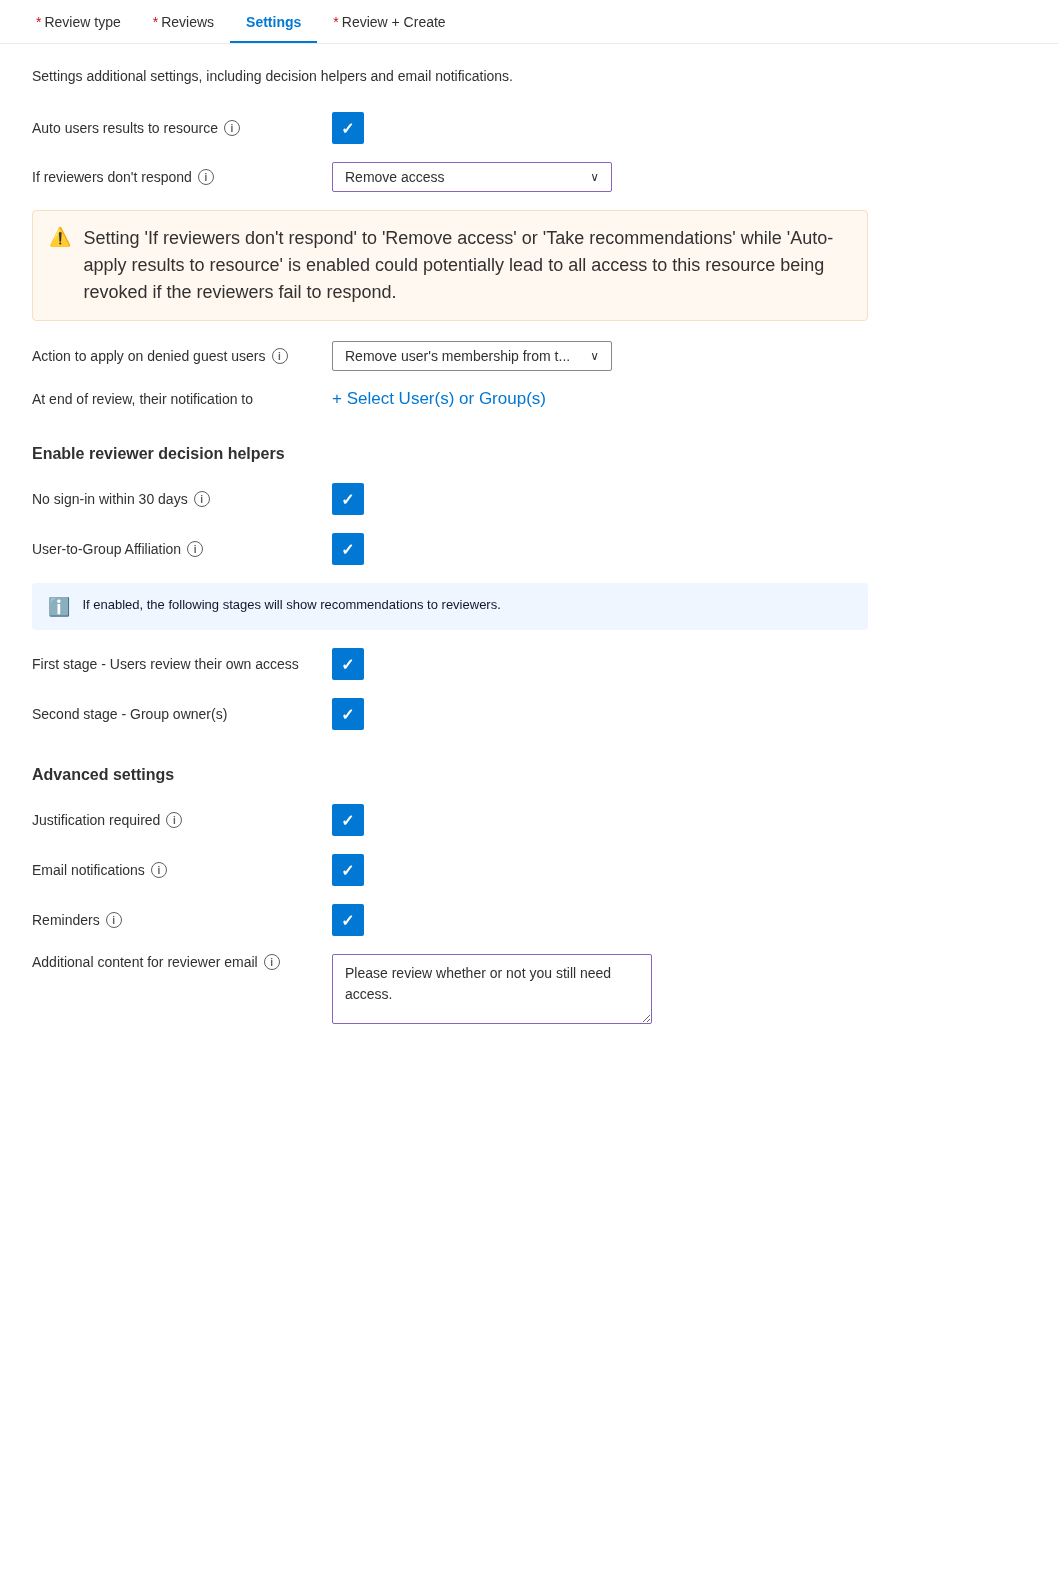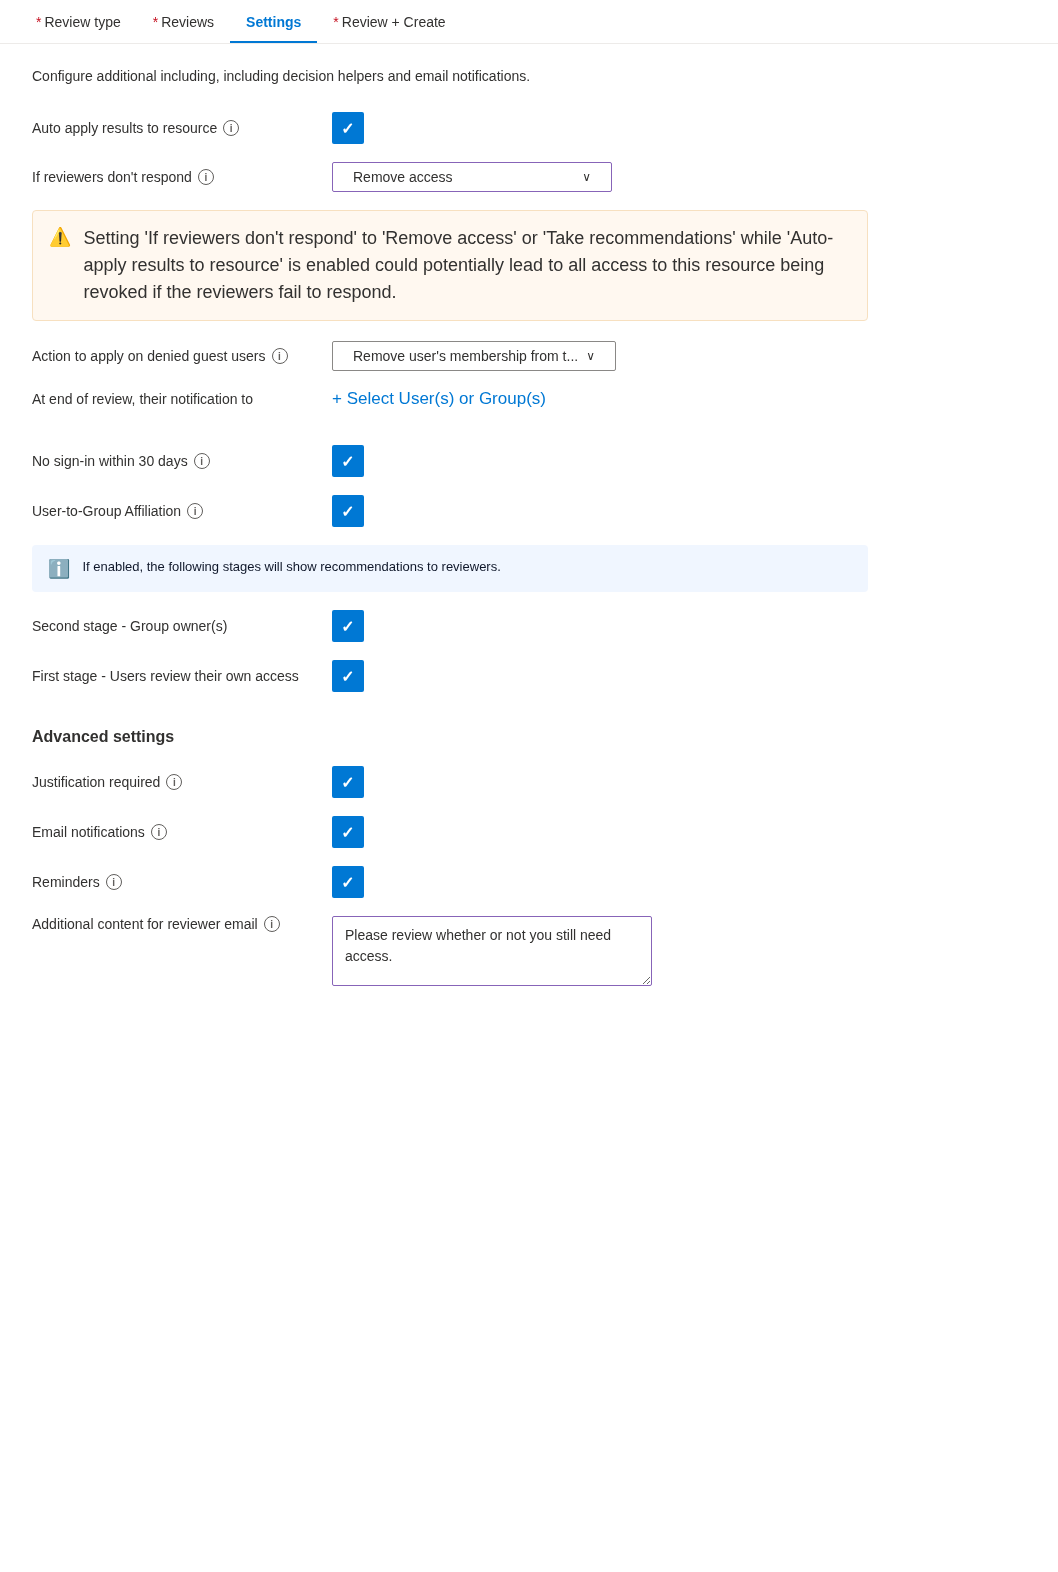--- a/index.html
+++ b/index.html
@@ -124,21 +124,21 @@
       font-weight: 700;
     }
 
     
     .dropdown {
       display: flex;
       align-items: center;
       justify-content: space-between;
       border: 1px solid #8a8886;
       border-radius: 2px;
-      padding: 6px 20px;
+      padding: 6px 12px;
       min-width: 280px;
       cursor: pointer;
       background: #fff;
       font-size: 14px;
       color: #323130;
     }
     .dropdown.focused {
       border-color: #8764b8;
       border-width: 1px;
     }
@@ -236,27 +236,27 @@
     <span>Settings</span>
   </div>
   <div class="tab">
     <span class="required-star">*</span>
     <span>Review + Create</span>
   </div>
 </div>
 
 <div class="content">
 
-  <p class="subtitle">Configure additional including, including decision helpers and email notifications.</p>
+  <p class="subtitle">Settings additional settings, including decision helpers and email notifications.</p>
 
   <div class="section">
 
     <div class="field-row">
       <div class="field-label">
-        <span>Auto apply results to resource</span>
+        <span>Auto users results to resource</span>
         <span class="info-icon">i</span>
       </div>
       <div class="checkbox-blue"></div>
     </div>
 
     <div class="field-row">
       <div class="field-label">
         <span>If reviewers don't respond</span>
         <span class="info-icon">i</span>
       </div>
@@ -284,20 +284,21 @@
 
     <div class="field-row">
       <div class="field-label">
         <span>At end of review, their notification to</span>
       </div>
       <button class="link-btn">+ Select User(s) or Group(s)</button>
     </div>
   </div>
 
   <div class="section">
+    <div class="section-title">Enable reviewer decision helpers</div>
 
     <div class="field-row">
       <div class="field-label">
         <span>No sign-in within 30 days</span>
         <span class="info-icon">i</span>
       </div>
       <div class="checkbox-blue"></div>
     </div>
 
     <div class="field-row">
@@ -308,28 +309,28 @@
       <div class="checkbox-blue"></div>
     </div>
 
     <div class="info-box">
       <span class="info-box-icon">ℹ️</span>
       <span class="info-box-text">If enabled, the following stages will show recommendations to reviewers.</span>
     </div>
 
     <div class="field-row">
       <div class="field-label">
+        <span>First stage - Users review their own access</span>
+      </div>
+      <div class="checkbox-blue"></div>
+    </div>
+
+    <div class="field-row">
+      <div class="field-label">
         <span>Second stage - Group owner(s)</span>
-      </div>
-      <div class="checkbox-blue"></div>
-    </div>
-
-    <div class="field-row">
-      <div class="field-label">
-        <span>First stage - Users review their own access</span>
       </div>
       <div class="checkbox-blue"></div>
     </div>
   </div>
 
   <div class="section">
     <div class="section-title">Advanced settings</div>
 
     <div class="field-row">
       <div class="field-label">

